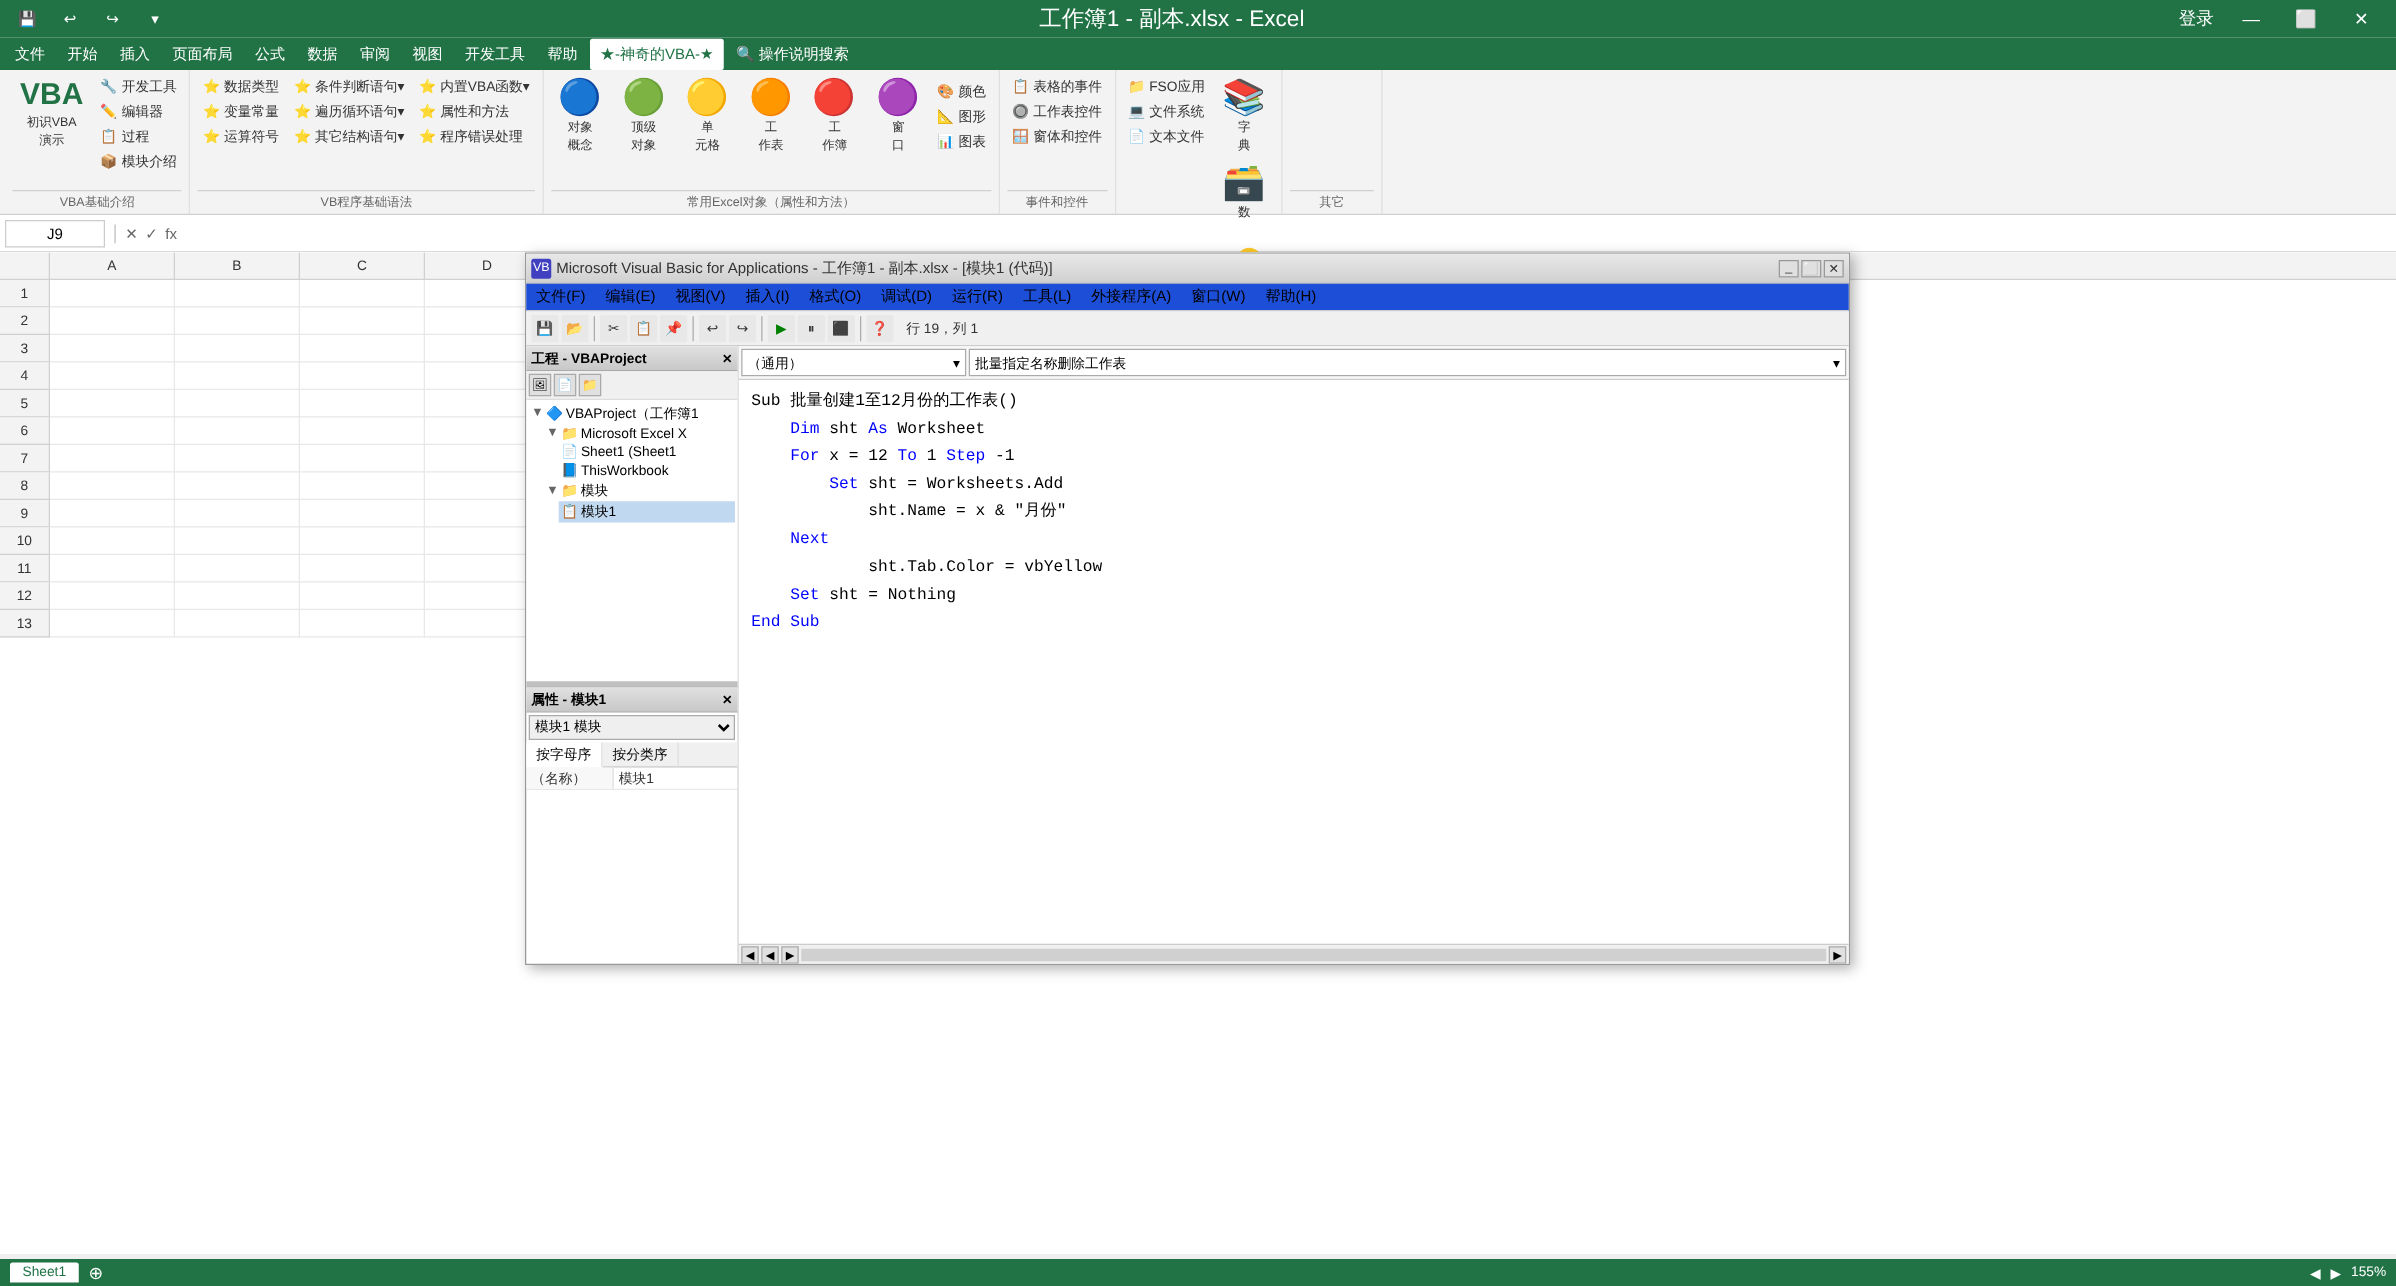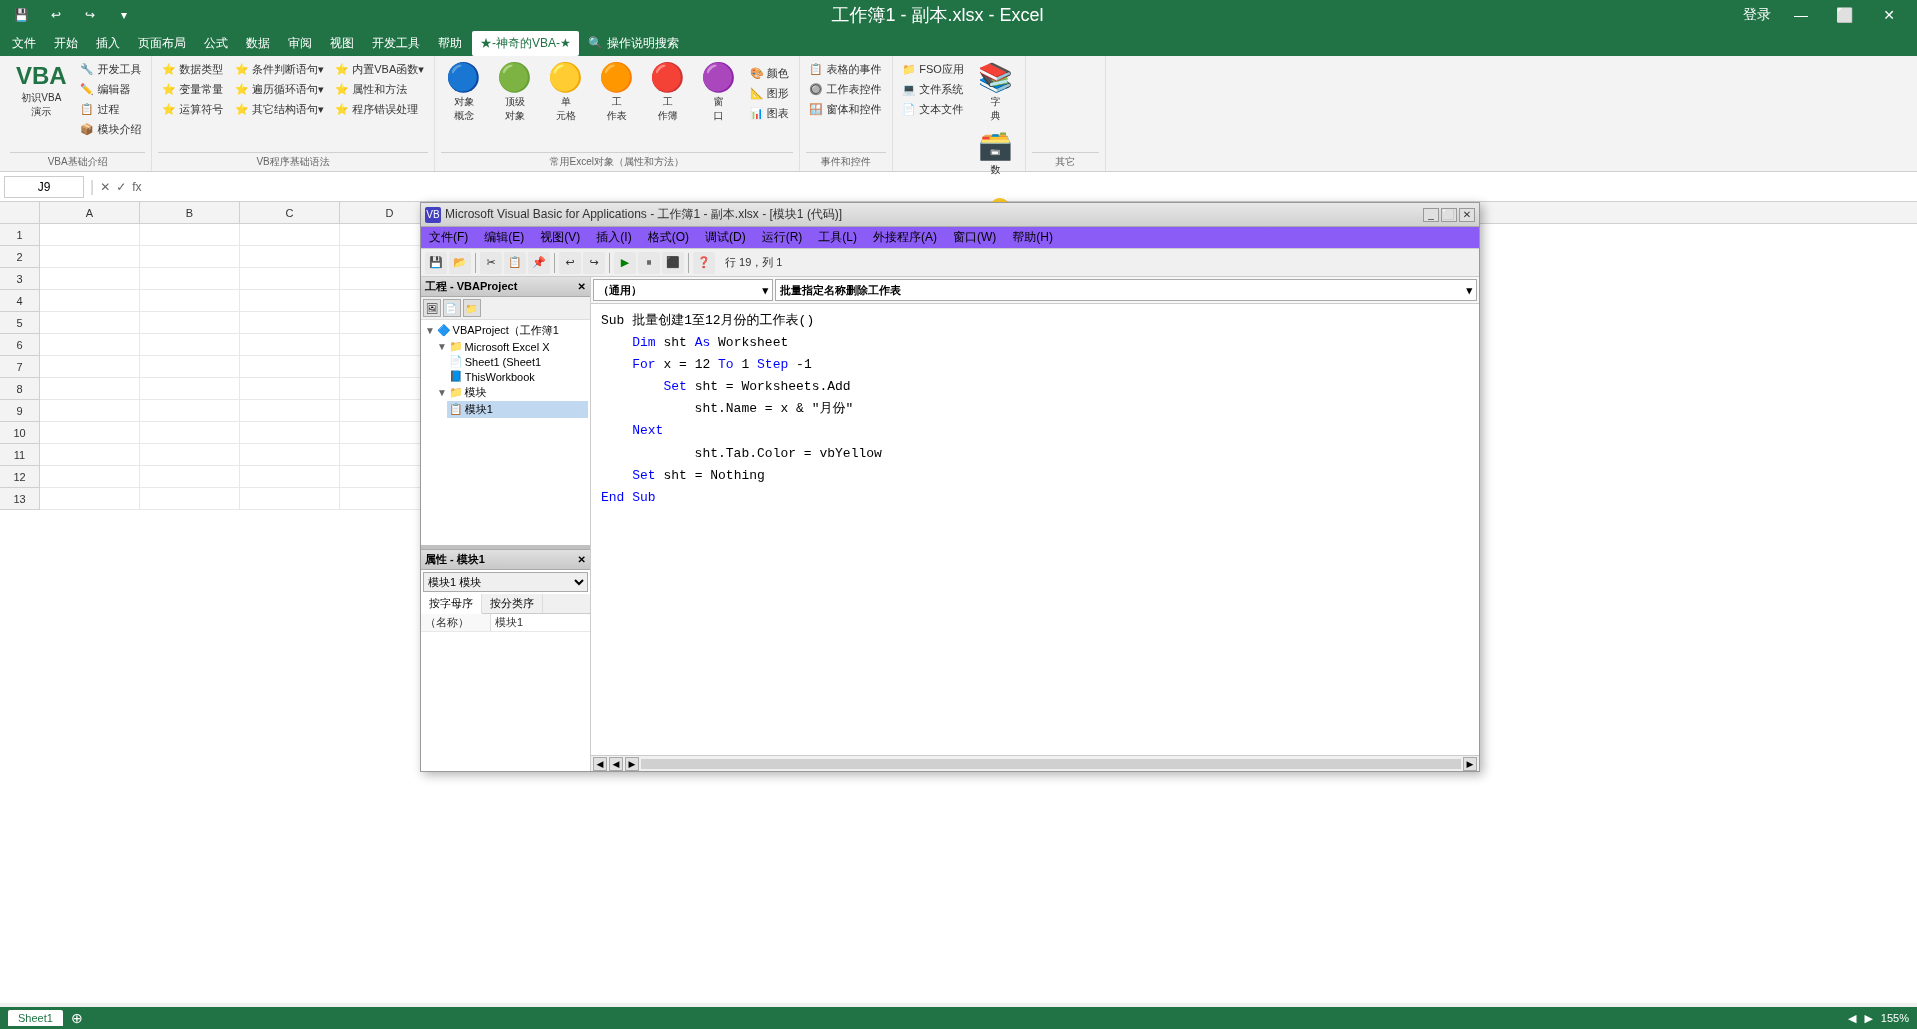--- a/index.html
+++ b/index.html
@@ -237,21 +237,21 @@
       font-size: 12px;
       color: #333;
     }
     .vba-title-left { display: flex; align-items: center; gap: 4px; }
     .vba-title-icon { width: 16px; height: 16px; background: #4040c0; border-radius: 2px; display: flex; align-items: center; justify-content: center; color: white; font-size: 10px; }
     .vba-win-btns { display: flex; gap: 2px; }
     .vba-win-btn { width: 16px; height: 14px; border: 1px solid #999; background: #e0e0e0; cursor: pointer; display: flex; align-items: center; justify-content: center; font-size: 10px; }
 
     
     .vba-menu {
-      background: #8b5cf6;
+      background: #1d4ed8;
       height: 22px;
       display: flex;
       align-items: center;
       border-bottom: 1px solid #ccc;
       font-size: 12px;
     }
     .vba-menu-item {
       padding: 2px 8px;
       cursor: pointer;
     }
@@ -329,21 +329,20 @@
       flex: 1;
       display: flex;
       flex-direction: column;
     }
     .vba-dropdowns {
       display: flex;
       border-bottom: 1px solid #ccc;
       background: #f8f8f8;
       padding: 2px;
       gap: 2px;
-      font-weight: bold;
     }
     .vba-dropdown {
       height: 22px;
       border: 1px solid #aaa;
       background: white;
       font-size: 11px;
       padding: 0 4px;
       cursor: pointer;
       display: flex;
       align-items: center;

